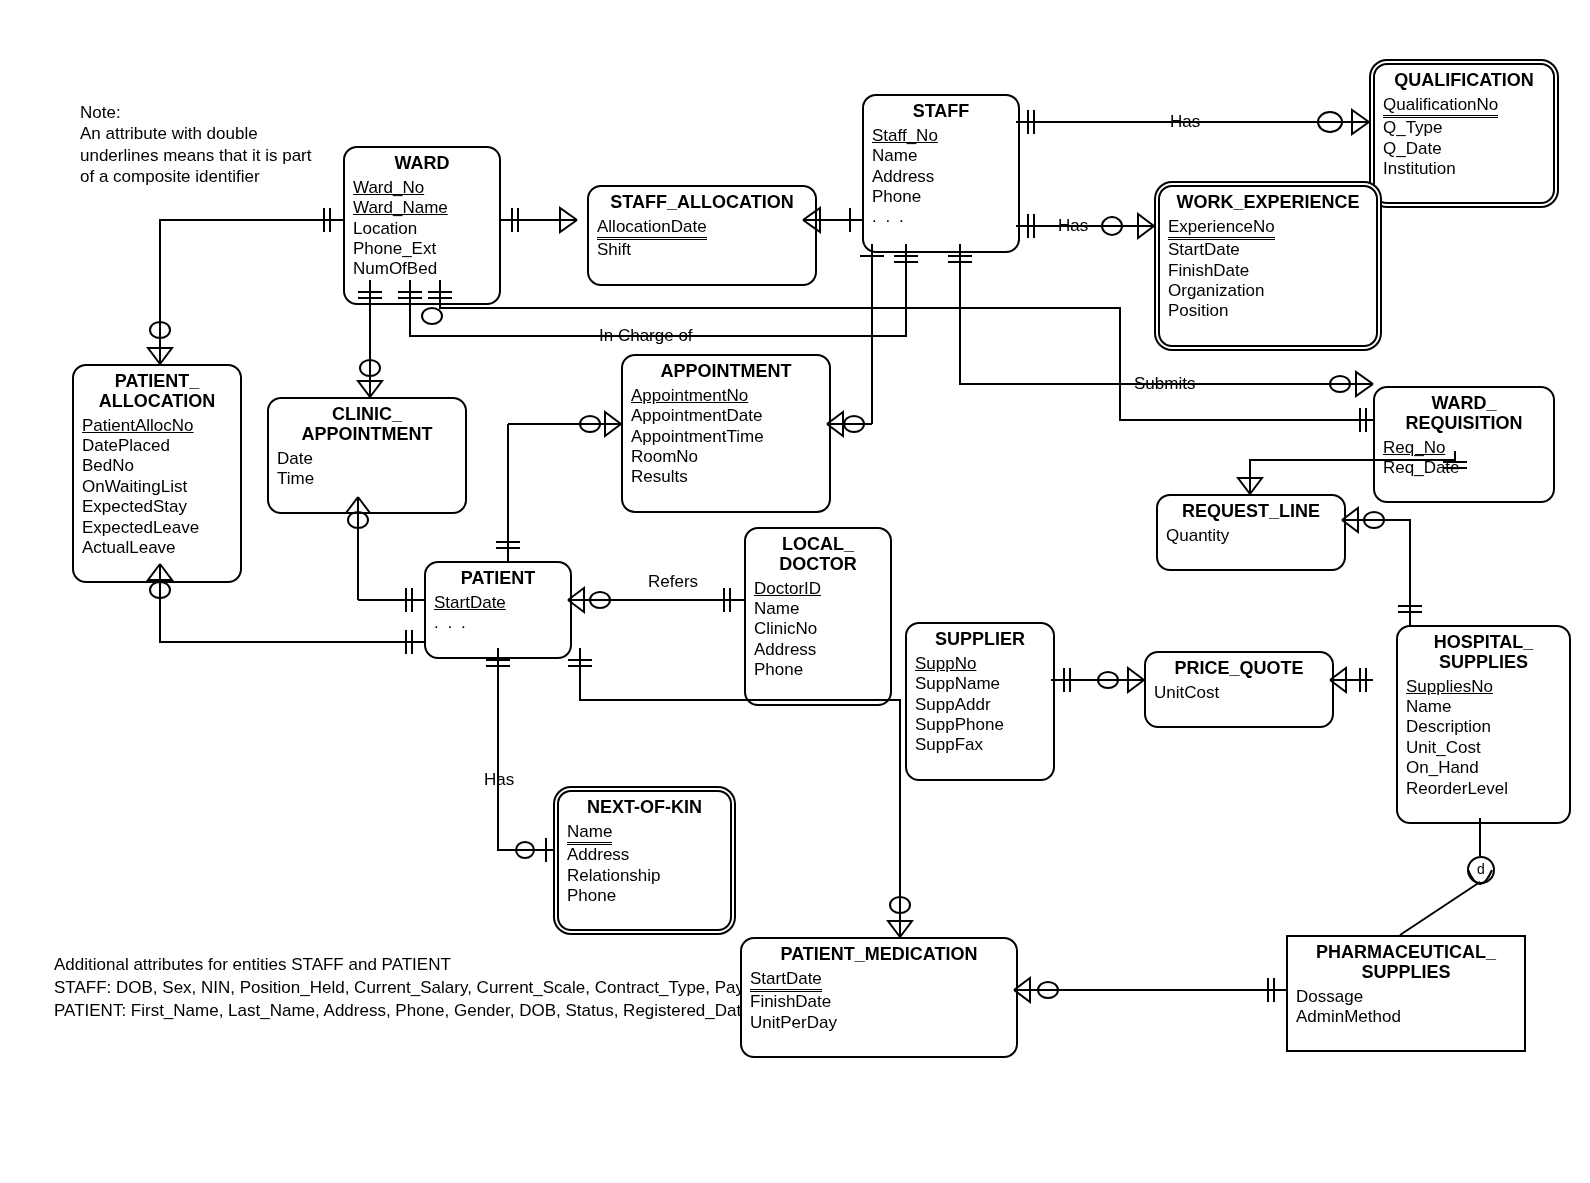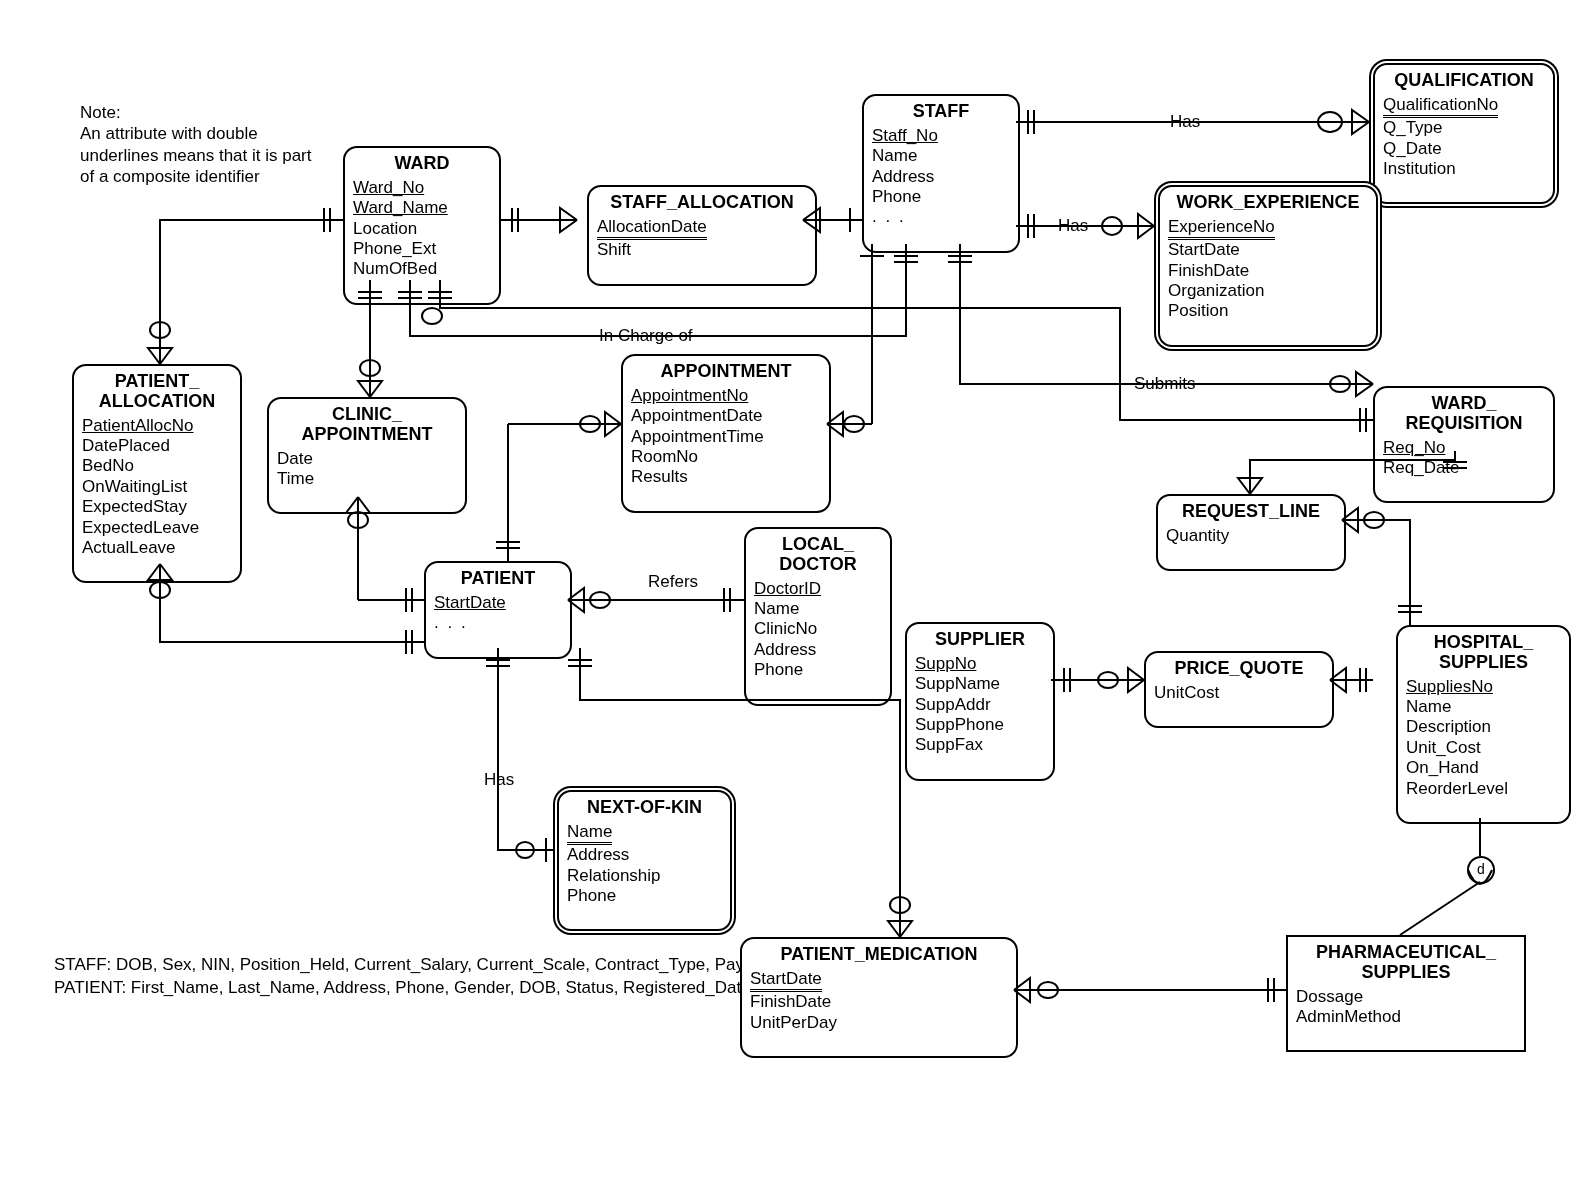--- a/index.html
+++ b/index.html
@@ -86,20 +86,21 @@
 
 <div class="header">
 </div>
 <div class="note">
   <div>Note:</div>
   <div>An attribute with double</div>
   <div>underlines  means that it is part</div>
   <div>of a composite identifier</div>
 </div>
 <div class="footer">
+  <div>Additional attributes for entities STAFF and PATIENT</div>
   <div>STAFF: DOB, Sex, NIN, Position_Held, Current_Salary, Current_Scale, Contract_Type, Payment_Type, Hours</div>
   <div>PATIENT: First_Name, Last_Name, Address, Phone, Gender, DOB, Status, Registered_Date</div>
 </div>
 
 <div class="entity" style="left:343px; top:146px; width:138px;">
   <div class="ename">WARD</div>
   <div class="attr"><span class="u">Ward_No</span></div>
   <div class="attr"><span class="u">Ward_Name</span></div>
   <div class="attr">Location</div>
   <div class="attr">Phone_Ext</div>

